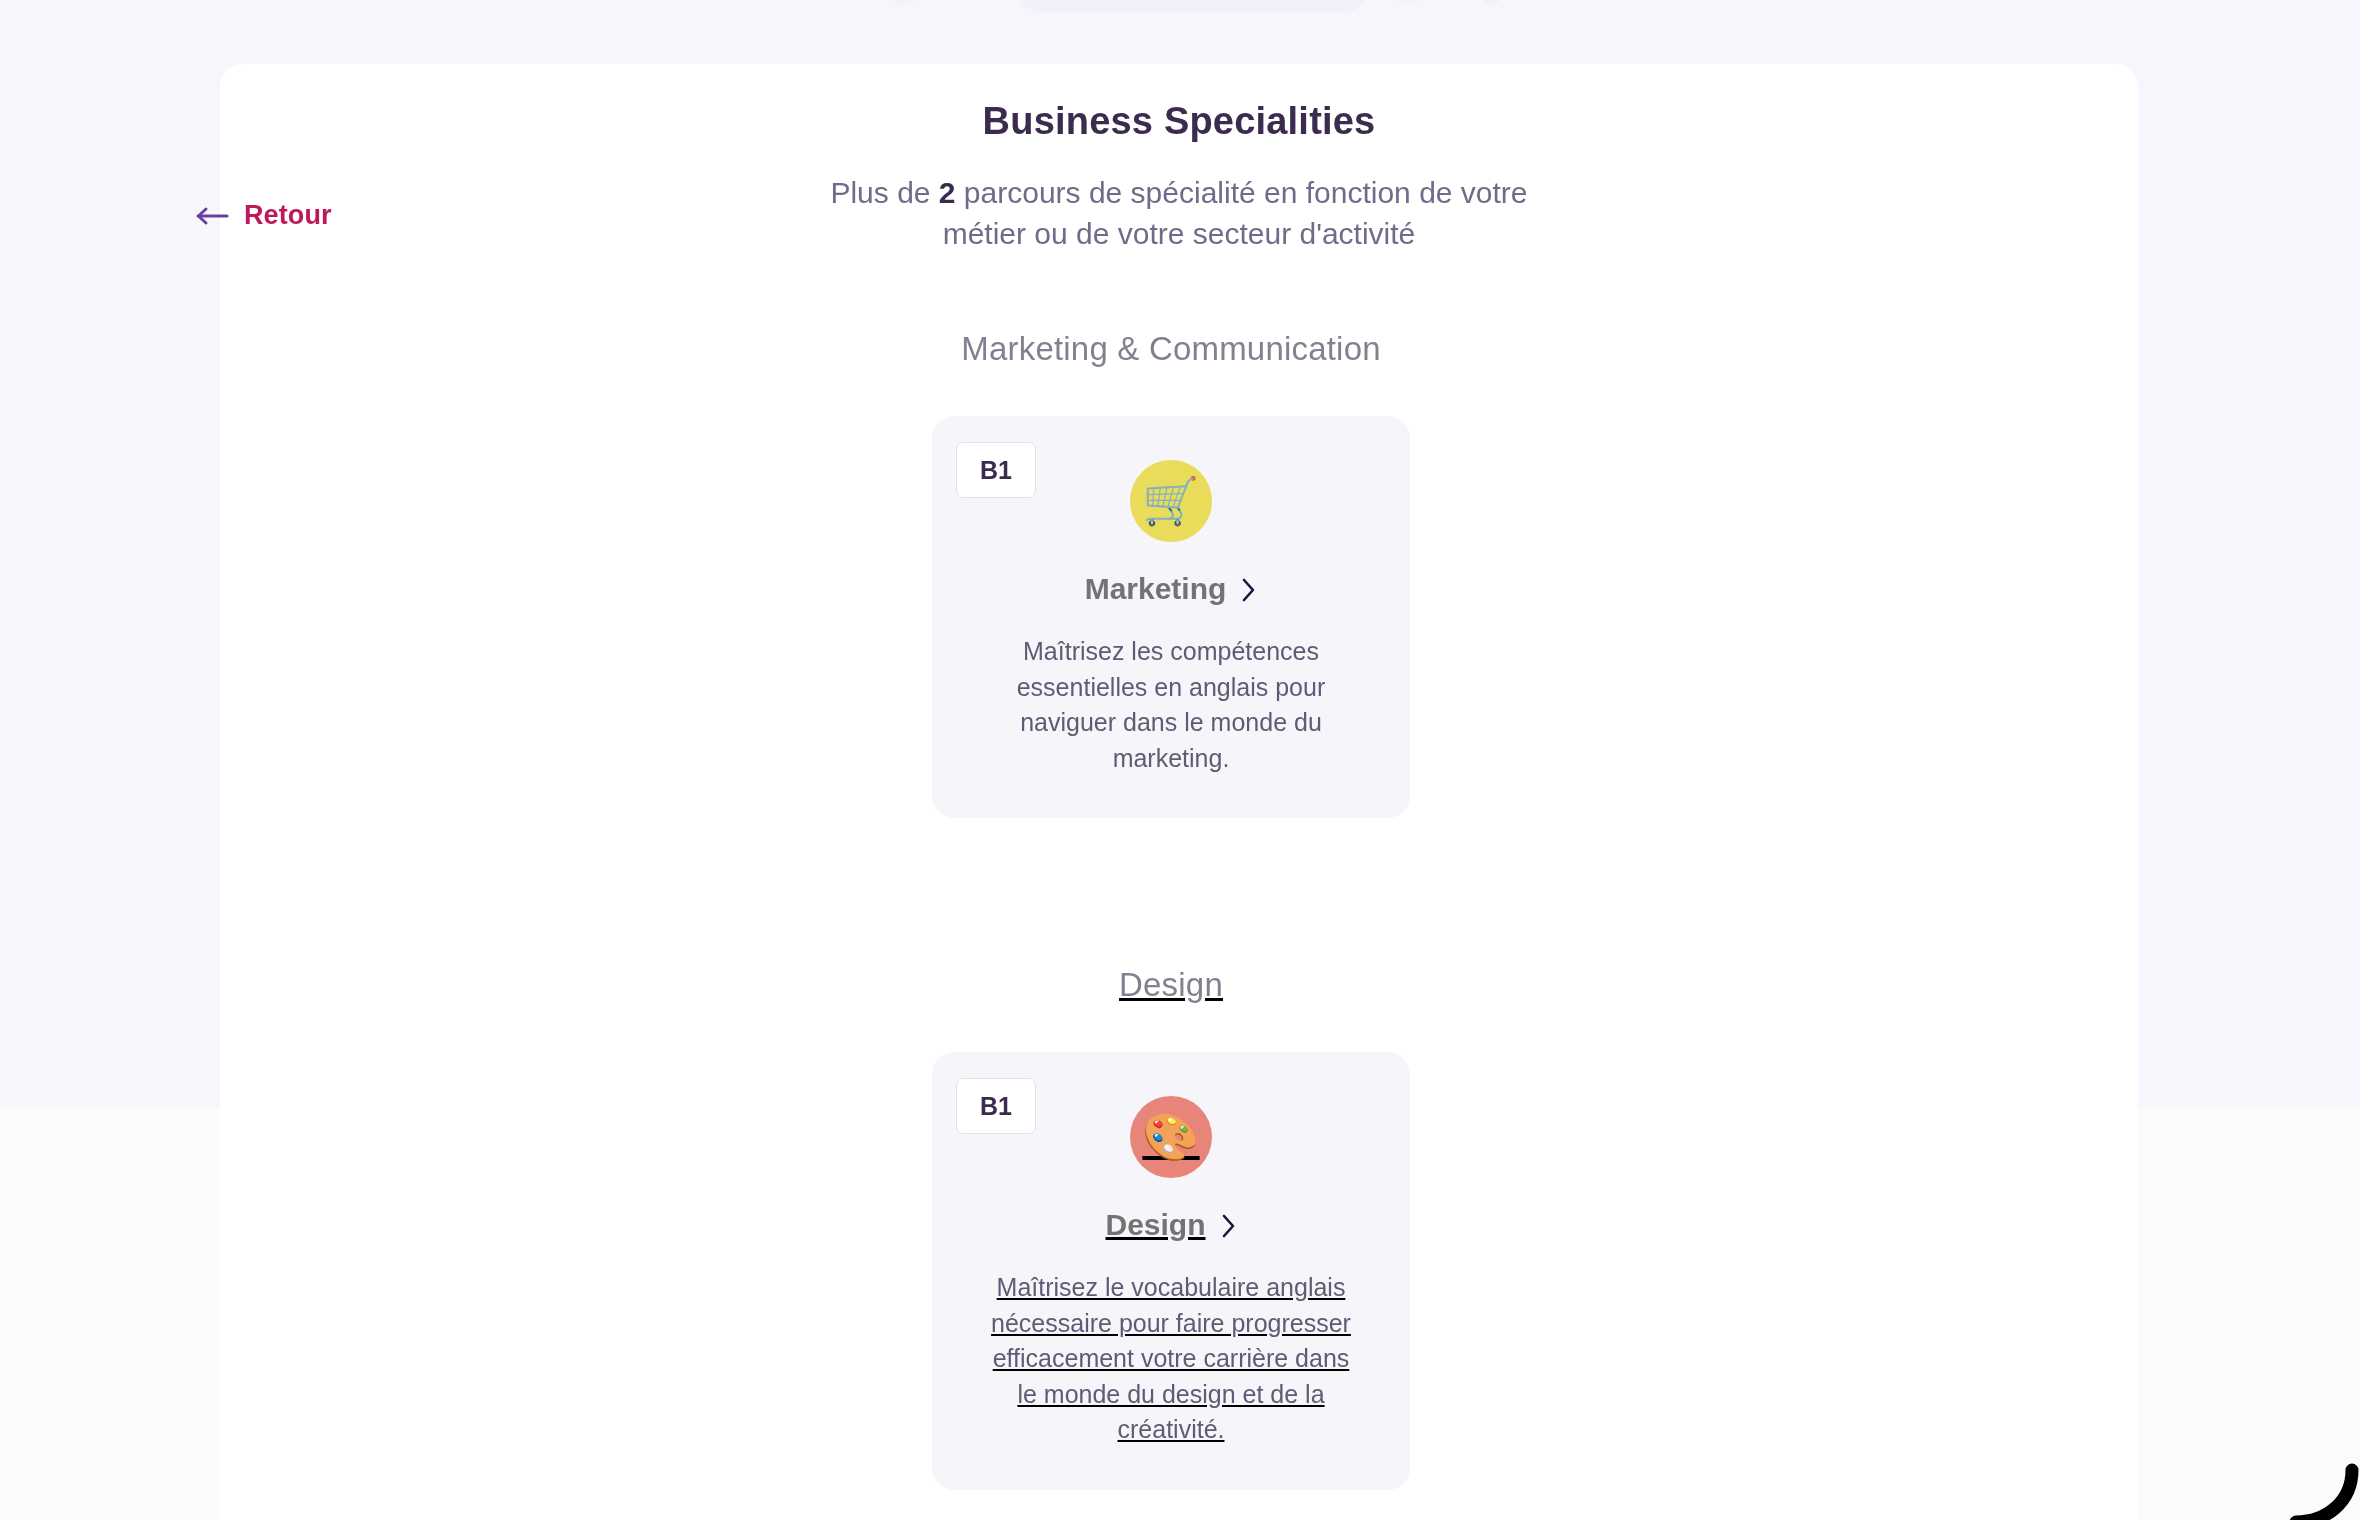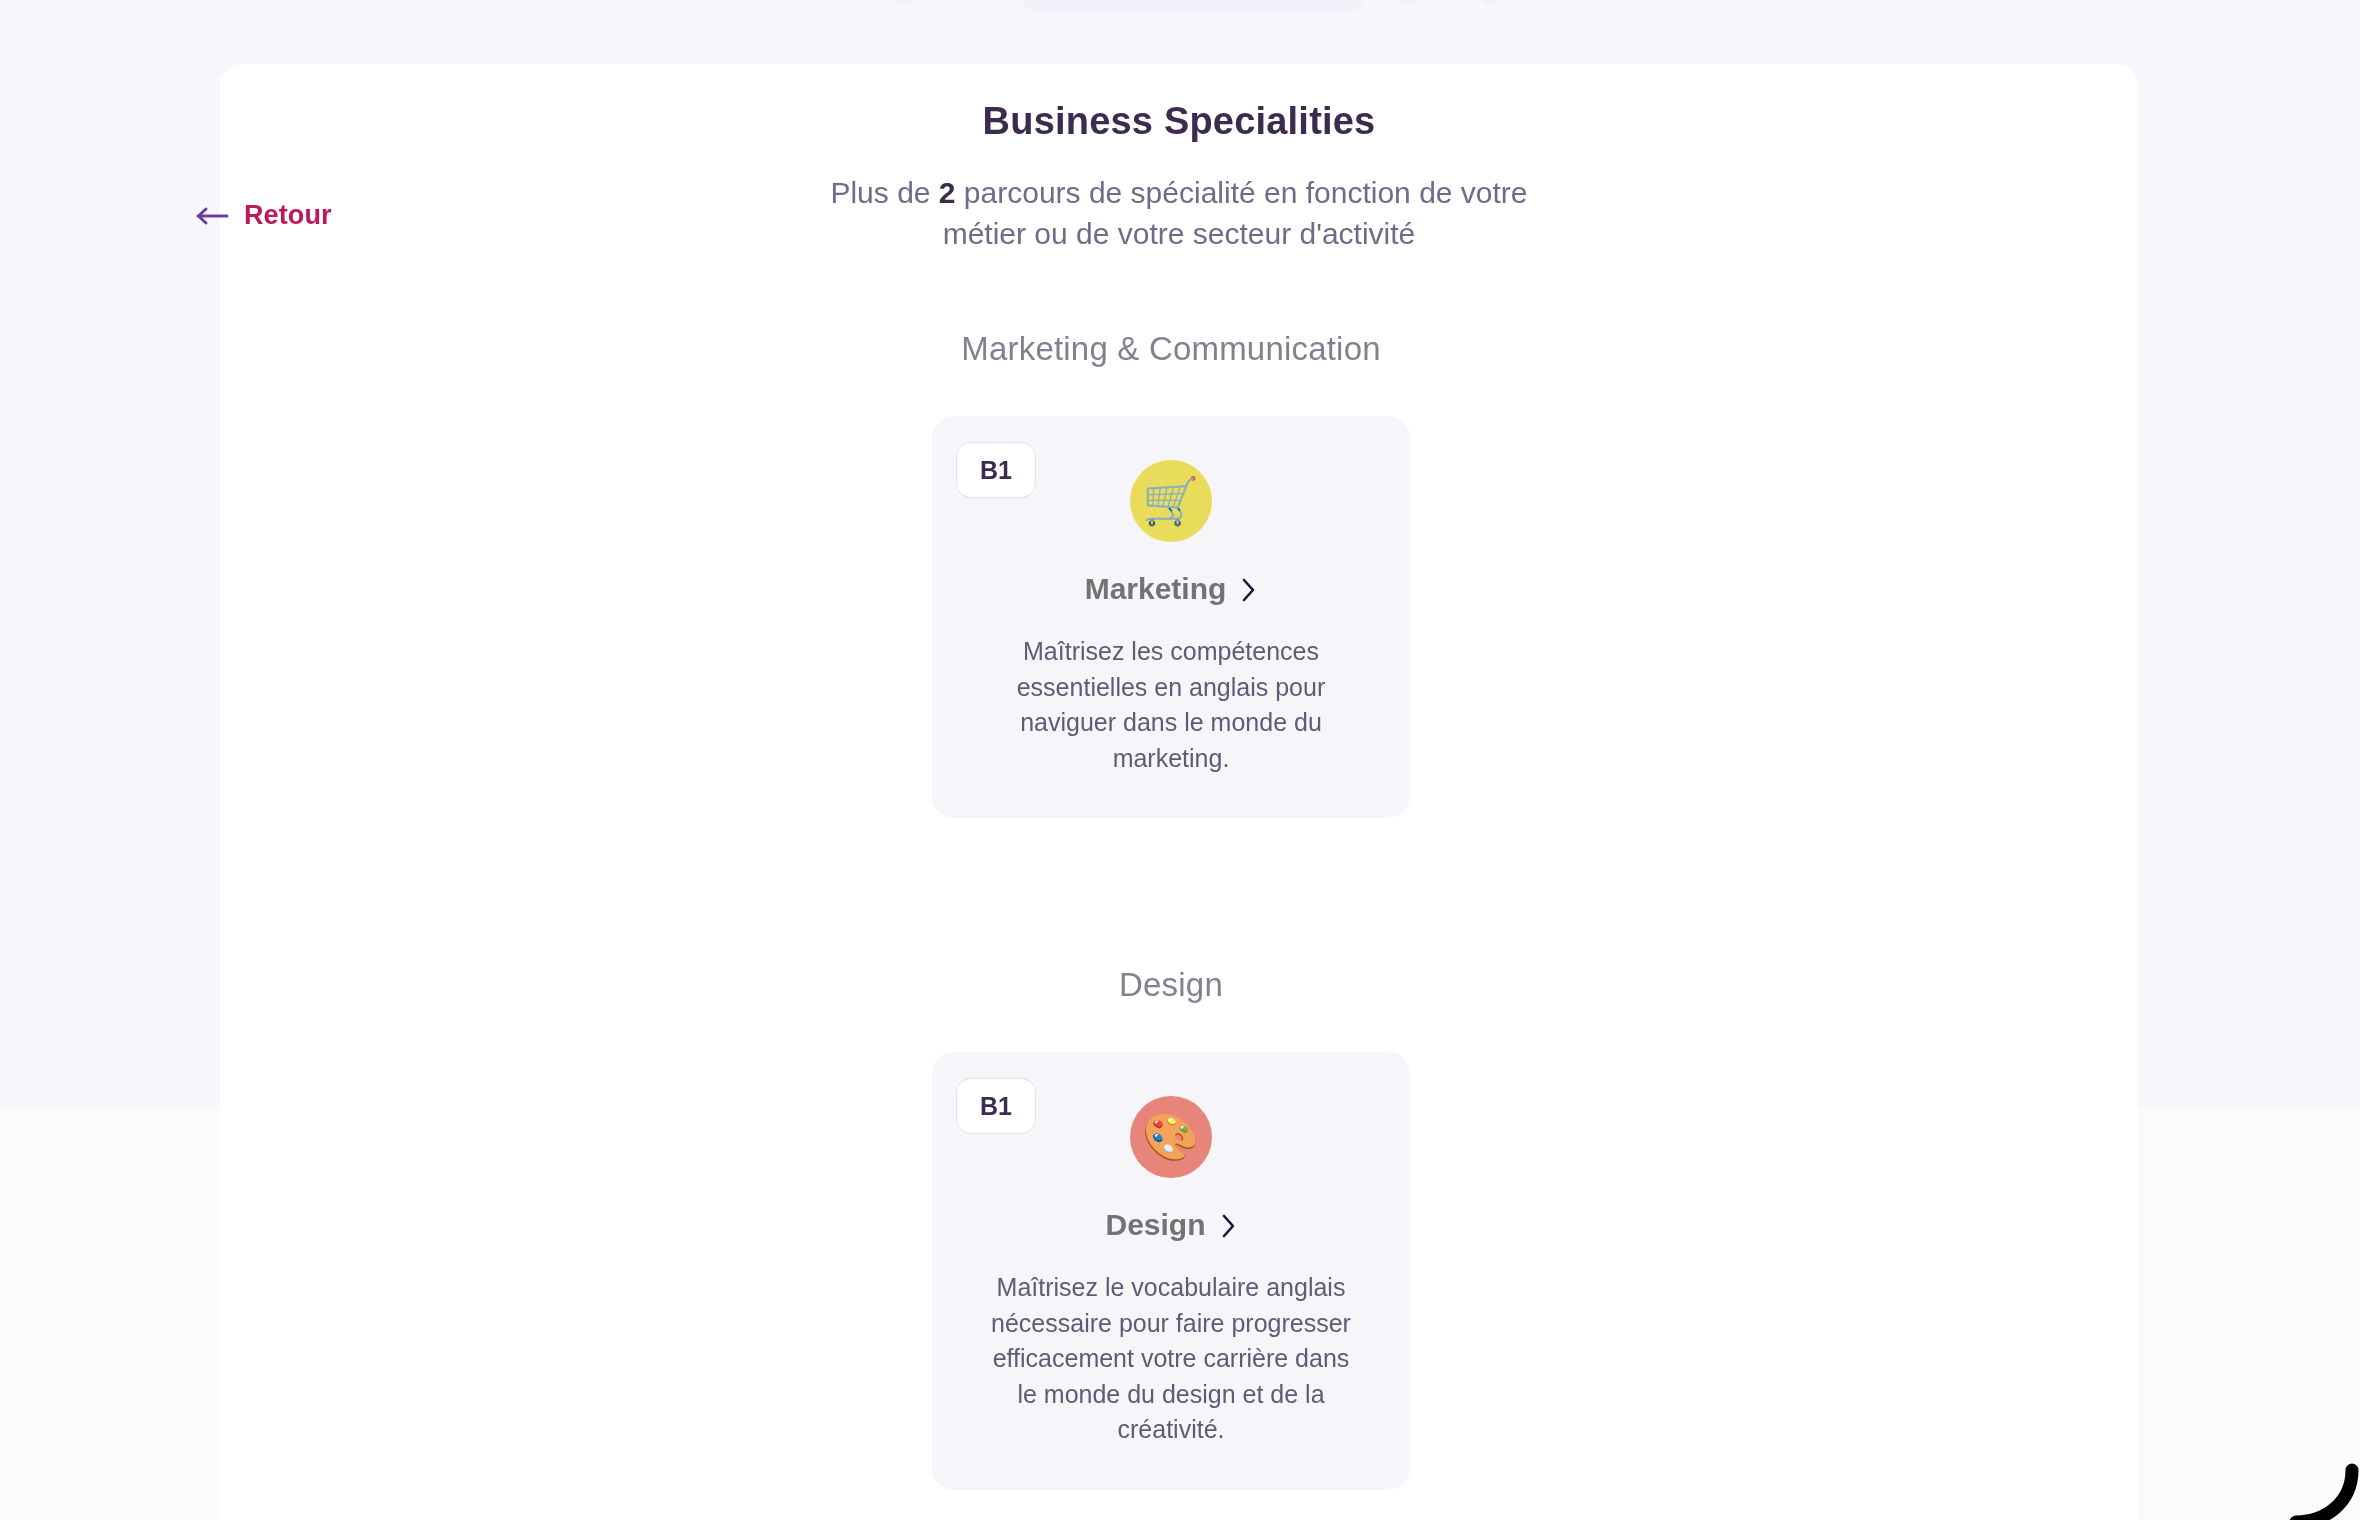--- a/index.html
+++ b/index.html
@@ -124,21 +124,21 @@
   .sections {
     position: absolute;
     left: 212px;
     top: 330px;
     width: 1918px;
   }
   .section {
     width: 100%;
     text-align: center;
   }
-  .section + .section { margin-top: 148px; }
+  .section + .section { margin-top: 148px; text-decoration: underline; }
 
   .section-title {
     font-size: 33px;
     font-weight: 400;
     color: #85808F;
     letter-spacing: .2px;
   }
 
   .cards-row {
     margin-top: 48px;
@@ -158,21 +158,21 @@
     cursor: pointer;
   }
   .card-badge {
     position: absolute;
     left: 24px;
     top: 26px;
     width: 80px;
     height: 56px;
     background: #FFFFFF;
     border: 1.6px solid #E4E2EC;
-    border-radius: 15px;
+    border-radius: 7px;
     display: flex;
     align-items: center;
     justify-content: center;
     font-size: 25px;
     font-weight: 700;
     color: #3B2B4F;
   }
   .card-icon {
     width: 82px;
     height: 82px;

